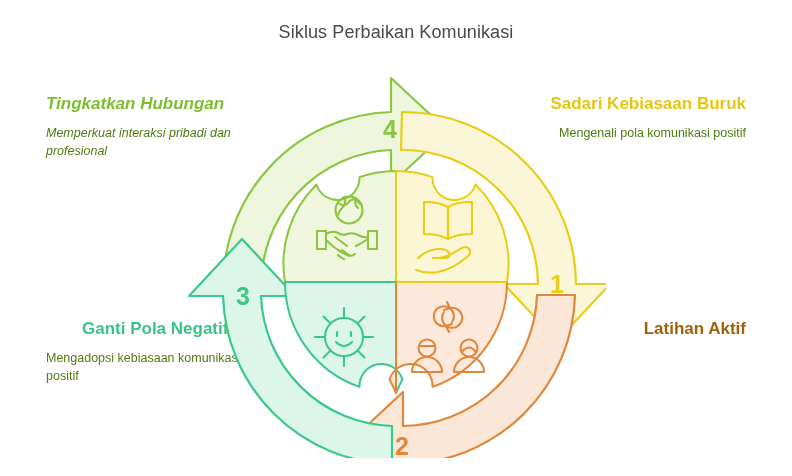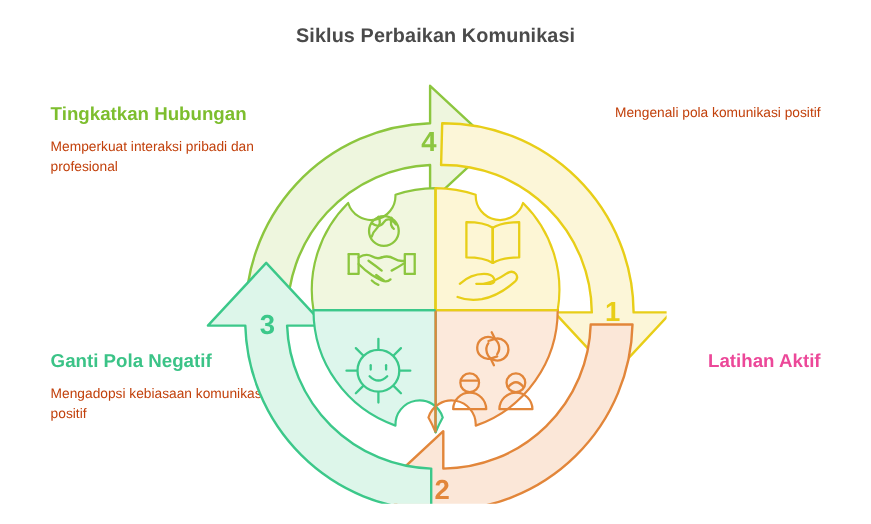--- a/index.html
+++ b/index.html
@@ -16,45 +16,46 @@
   }
 
   #page-title {
     position: absolute;
     top: 22px;
     left: 0;
     width: 792px;
     text-align: center;
     font-size: 18px;
     color: #4a4a4a;
-    font-weight: 700;
+    font-weight: 400;
     letter-spacing: 0.1px;
   }
 
   .label-block {
     position: absolute;
     width: 200px;
   }
   .label-block .lbl-title {
     font-size: 17px;
     font-weight: bold;
     line-height: 1.28;
     margin: 0 0 9px 0;
   }
   .label-block .lbl-desc {
     font-size: 12.5px;
-    color: #c2410c;
+    color: #4d7c0f;
     line-height: 1.46;
     margin: 0;
   }
 
   #label-tingkatkan-hubungan {
     left: 46px;
     top: 93px;
     text-align: left;
+    font-style: italic;
   }
   #label-sadari-kebiasaan-buruk {
     left: 546px;
     top: 93px;
     text-align: right;
   }
   #label-ganti-pola-negatif {
     left: 46px;
     top: 318px;
     text-align: left;
@@ -83,30 +84,31 @@
 <body>
 
 <div id="page-title">Siklus Perbaikan Komunikasi</div>
 
 <div class="label-block" id="label-tingkatkan-hubungan">
   <p class="lbl-title" style="color:#7DBE2E;">Tingkatkan Hubungan</p>
   <p class="lbl-desc">Memperkuat interaksi pribadi dan profesional</p>
 </div>
 
 <div class="label-block" id="label-sadari-kebiasaan-buruk">
+  <p class="lbl-title" style="color:#E5C513;">Sadari Kebiasaan Buruk</p>
   <p class="lbl-desc">Mengenali pola komunikasi positif</p>
 </div>
 
 <div class="label-block" id="label-ganti-pola-negatif">
-  <p class="lbl-title" style="color:#3BC387;">Ganti Pola Negatif</p>
+  <p class="lbl-title" style="color:#3BC387;margin-left:36px;">Ganti Pola Negatif</p>
   <p class="lbl-desc">Mengadopsi kebiasaan komunikasi positif</p>
 </div>
 
 <div class="label-block" id="label-latihan-aktif">
-  <p class="lbl-title" style="color:#ec4899;">Latihan Aktif</p>
+  <p class="lbl-title" style="color:#a16207;">Latihan Aktif</p>
 </div>
 
 <svg id="cycle-diagram" width="420" height="386" viewBox="0 0 420 386">
 
   <path fill="#EEF6DE" stroke="#8CC63F" stroke-width="2.2" stroke-linejoin="round" d="M 37.5 221
            A 173 173 0 0 1 205 40
            L 205 6
            L 262 59
            L 205 112
            L 205 78

